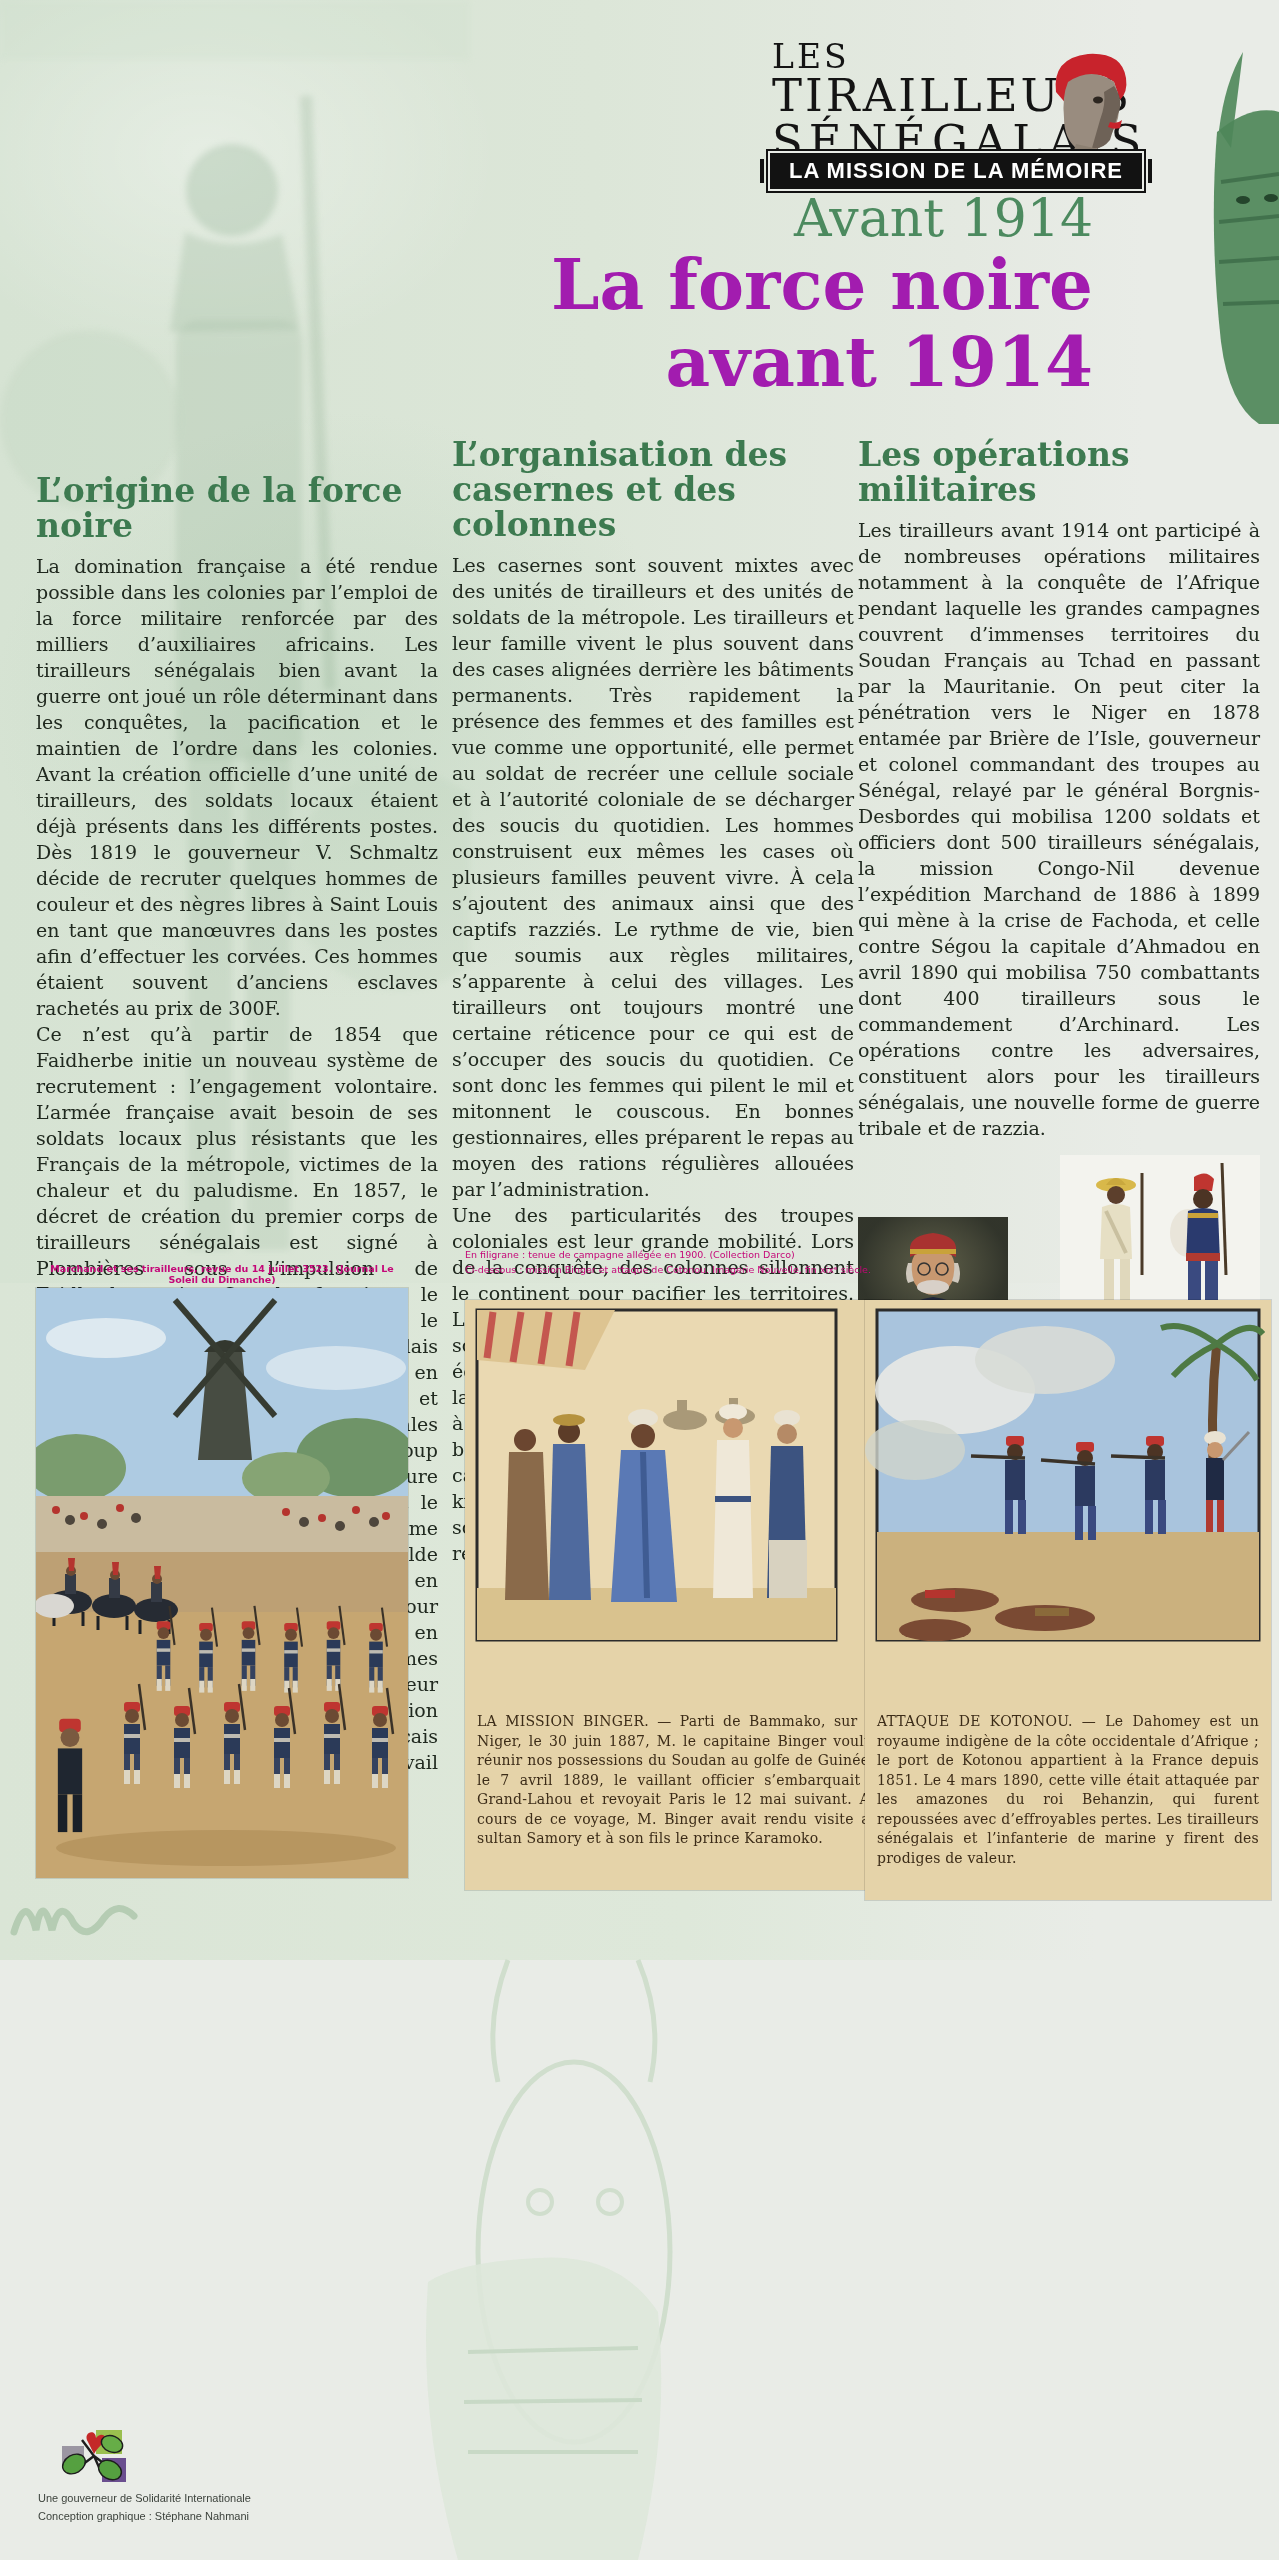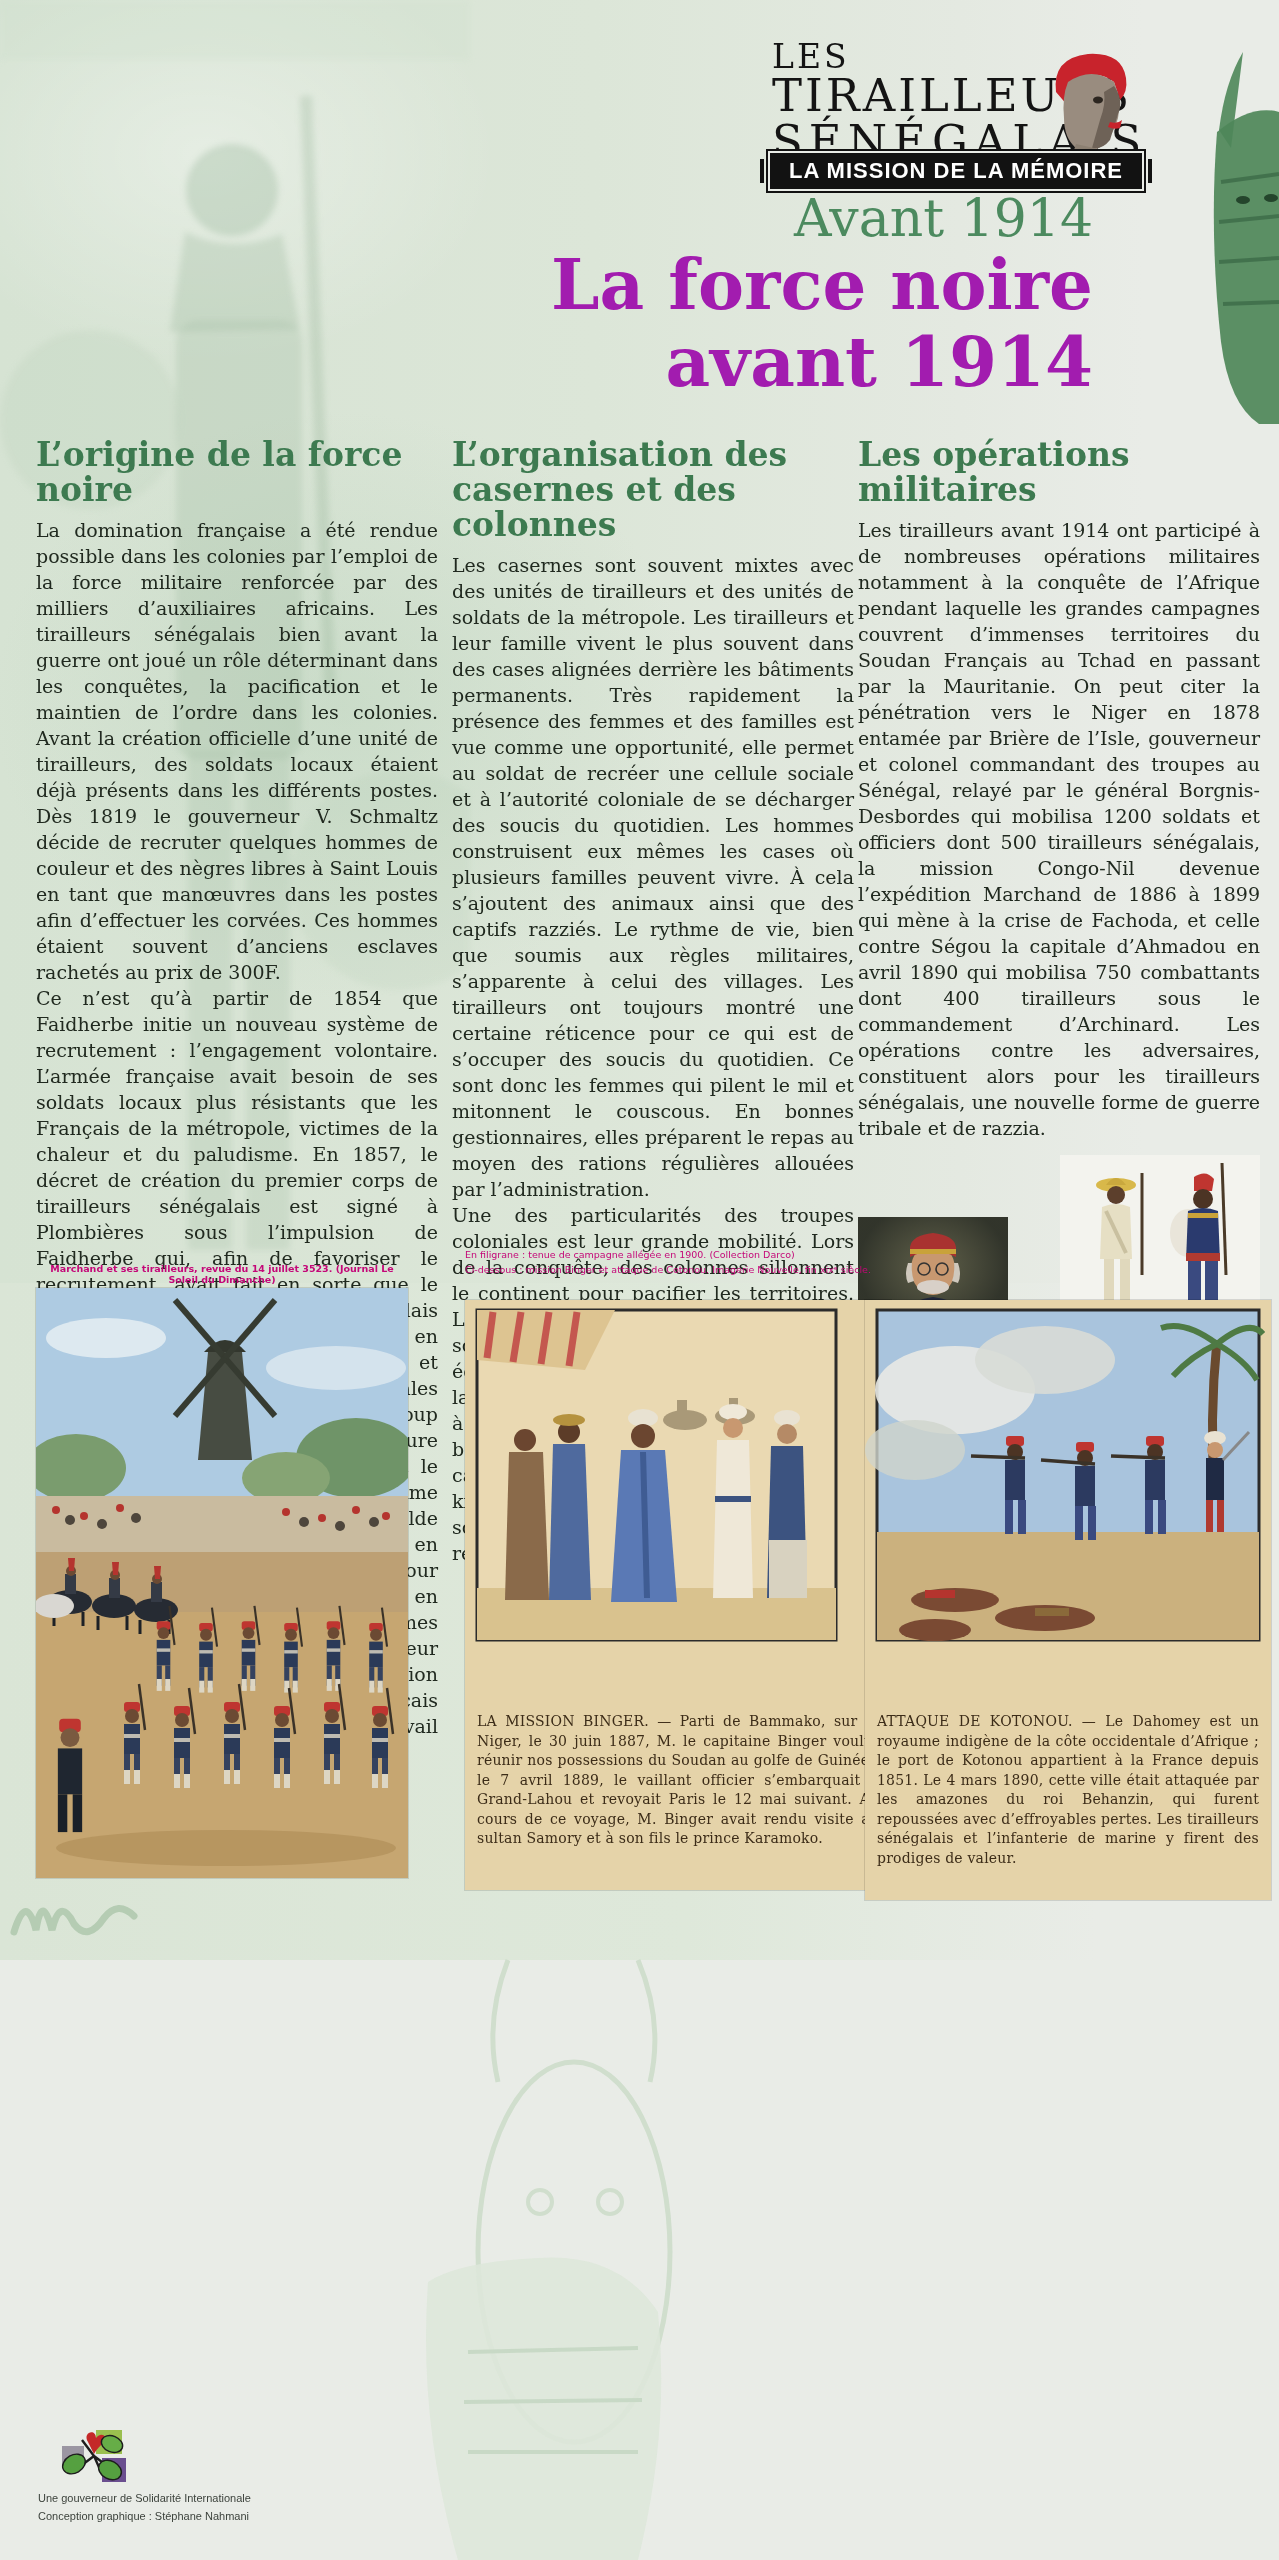--- a/index.html
+++ b/index.html
@@ -29,21 +29,21 @@
     letter-spacing:1px;display:flex;align-items:center;justify-content:center;
     box-shadow:0 0 0 2px #e9ece7,0 0 0 4px #121212;}
   .banner:before,.banner:after{content:"";position:absolute;top:6px;width:4px;height:24px;background:#121212;}
   .banner:before{left:-10px;} .banner:after{right:-10px;}
   .kicker{position:absolute;right:186px;top:192px;font-size:52px;color:#4c8a5f;line-height:1;}
   .big-title{position:absolute;right:186px;top:246px;text-align:right;color:#a21caf;
     font-size:69px;font-weight:bold;line-height:1.12;}
 
   
   .col{position:absolute;top:438px;width:402px;}
-  .col1{left:36px;} .col2{left:452px;} .col3{left:858px;}
+  .col1{left:36px;margin-top:36px;} .col2{left:452px;} .col3{left:858px;}
   .col-heading{font-size:33px;font-weight:bold;color:#3d7a50;line-height:1.06;margin:0 0 9px 0;}
   .body-p{font-size:19px;line-height:26px;color:#20291f;text-align:justify;margin:0;
     hyphens:auto;-webkit-hyphens:auto;}
   .figrow{display:flex;align-items:flex-end;justify-content:space-between;margin-top:8px;height:196px;}
   .figcaps{display:flex;justify-content:space-between;margin-top:6px;}
   .figcap{width:192px;font-family:"DejaVu Sans","Liberation Sans",sans-serif;color:#c40778;
     font-size:9.5px;line-height:1.3;font-weight:bold;}
   .figcap .src{font-weight:normal;margin-top:3px;}
   .closing{margin-top:22px;}
 

